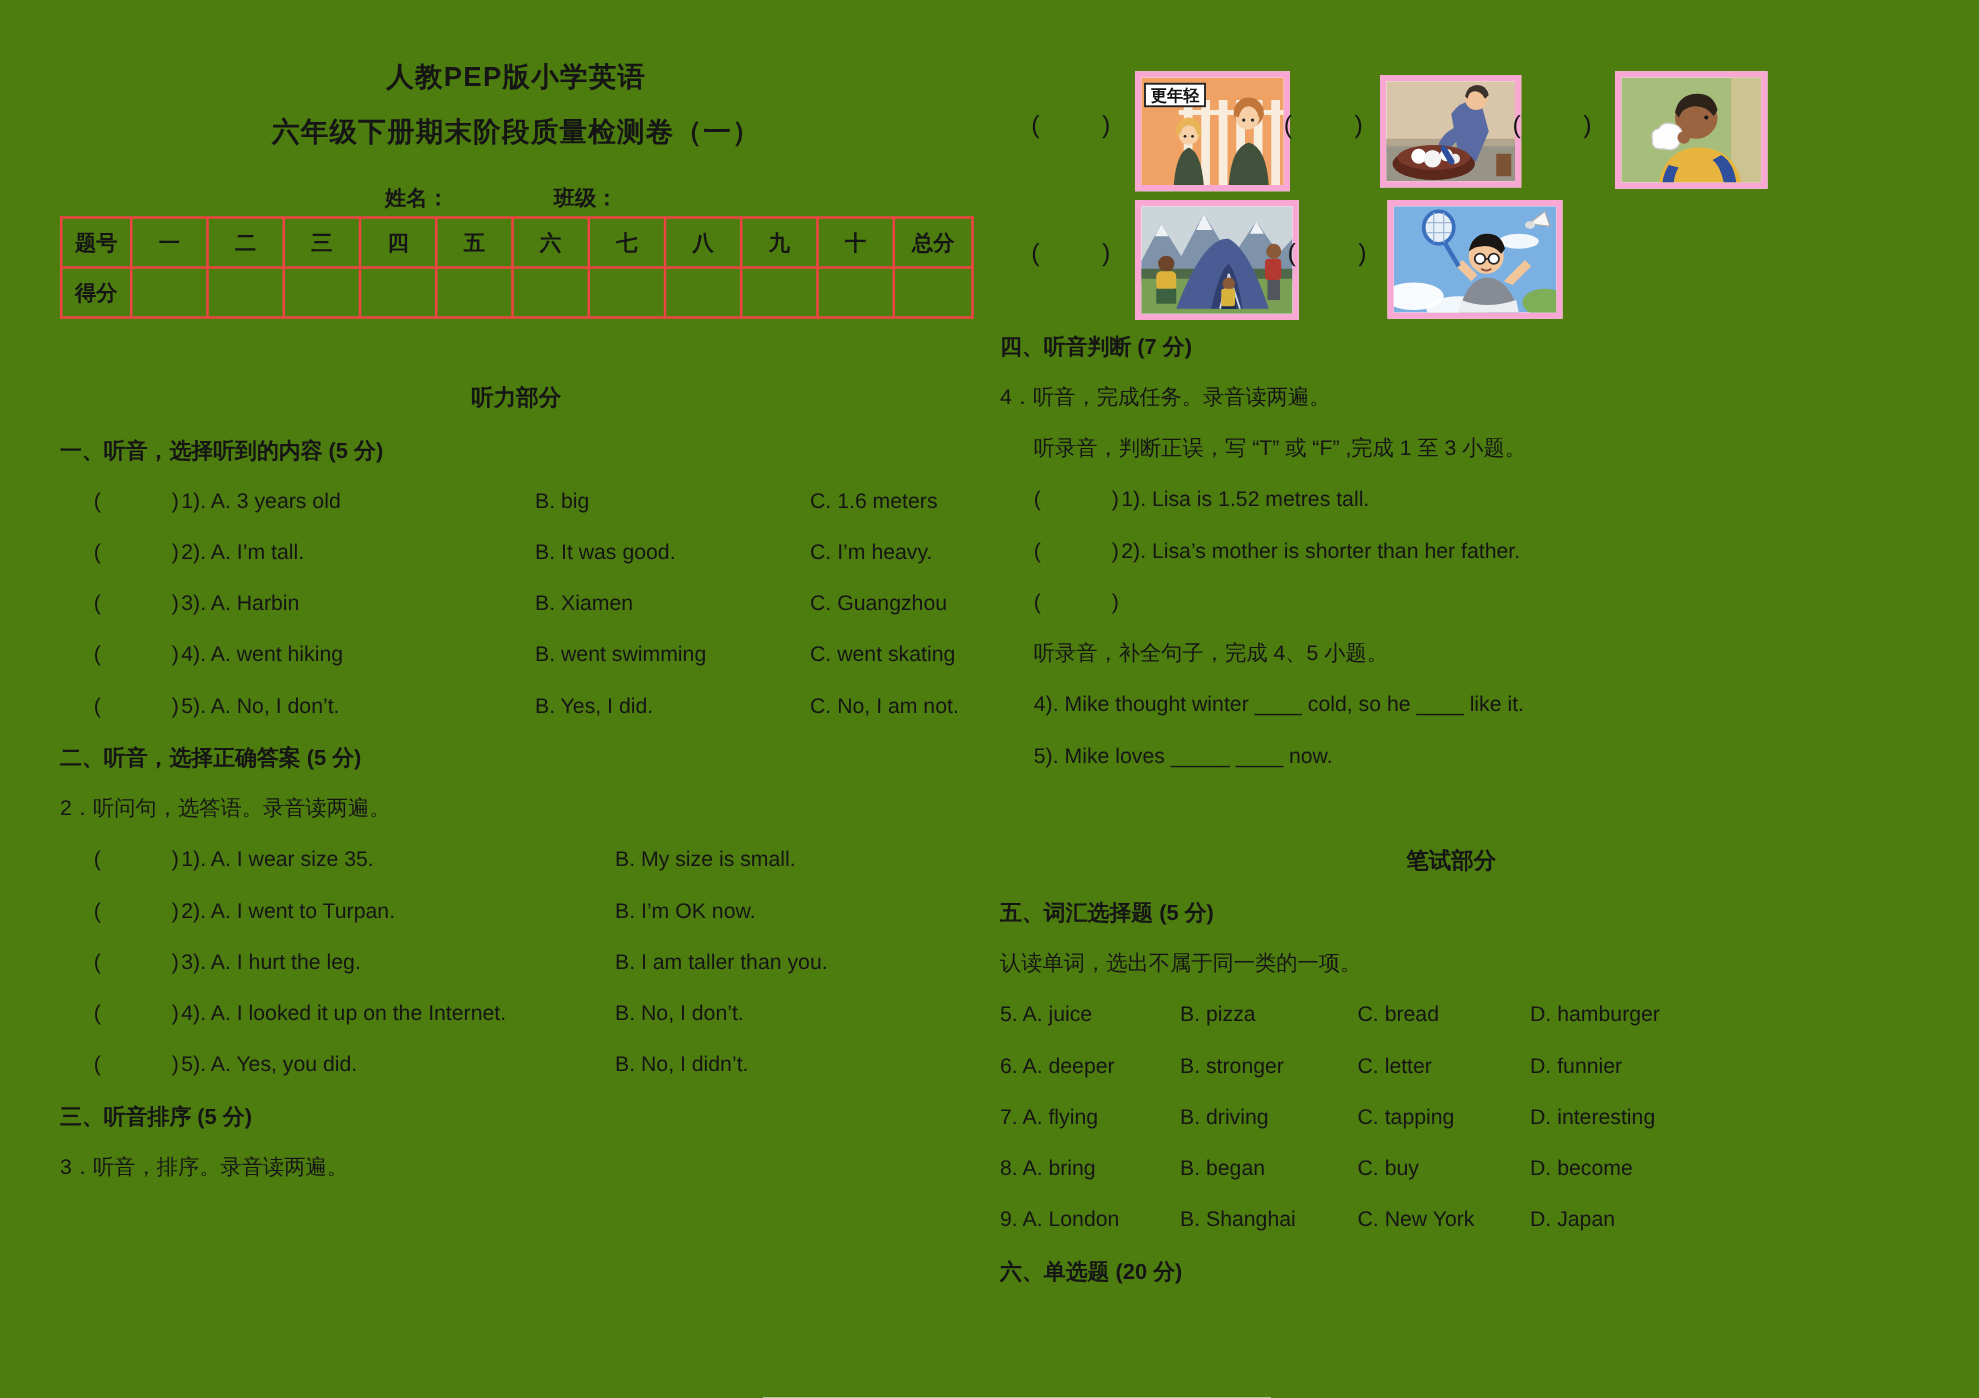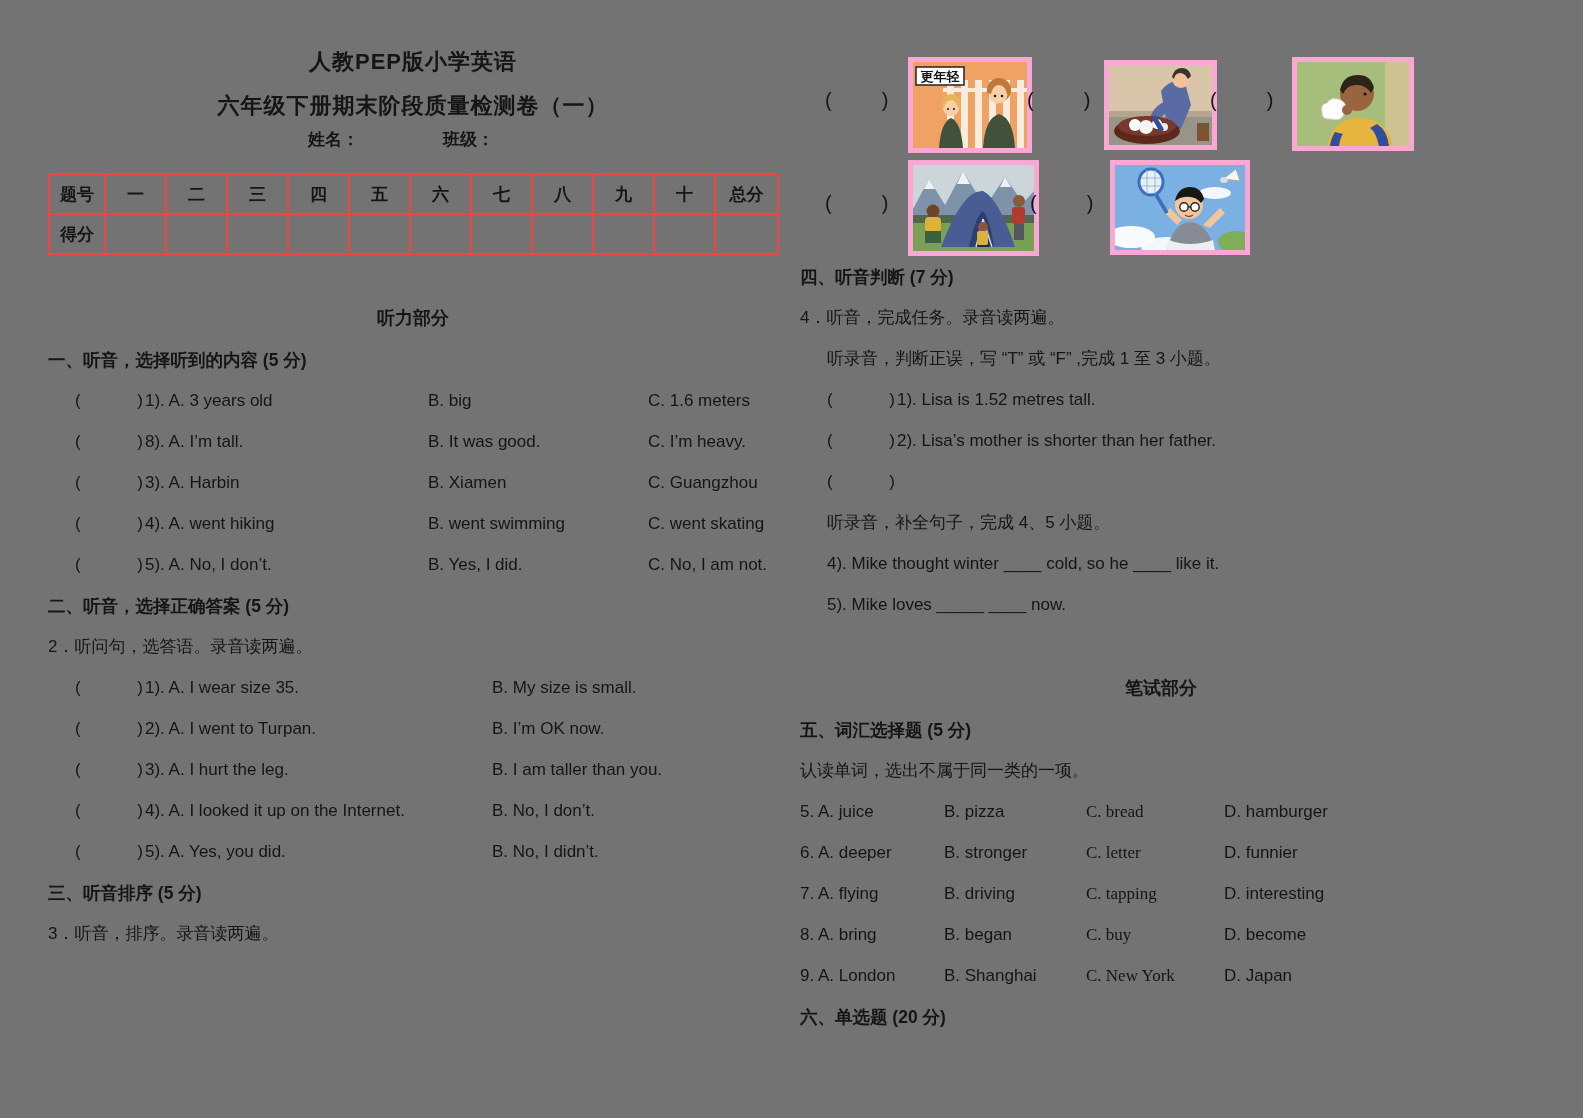--- a/index.html
+++ b/index.html
@@ -1,30 +1,30 @@
 <!DOCTYPE html>
 <html><head>
 <meta charset="utf-8">
 <style>
   * { margin:0; padding:0; box-sizing:border-box; }
   html,body { background:#ffffff; }
   .page {
-    position:relative; width:1583px; height:1118px; background:#737373;
+    position:relative; width:1583px; height:1118px; background:#4d7c0f;
     font-family:"Liberation Sans", sans-serif; color:#151515; overflow:hidden;
   }
   .col { position:absolute; top:40px; }
   .col.left  { left:48px;  width:730px; }
   .col.right { left:800px; width:722px; }
 
   .doc-title, .doc-subtitle {
     height:44px; display:flex; align-items:center; justify-content:center;
     font-size:22px; font-weight:bold; letter-spacing:1px;
   }
   .name-line {
-    height:42px; display:flex; align-items:flex-start;
+    height:42px; display:flex; align-items:flex-end;
     padding-left:260px; gap:84px; font-size:17px; font-weight:bold;
   }
 
   table.score-table { border-collapse:collapse; margin-top:3px; table-layout:fixed; width:729px; }
   table.score-table td {
     border:2px solid #ef4444; height:40px; text-align:center; vertical-align:middle;
     font-size:17px; font-weight:bold;
   }
 
   .part-title {
@@ -34,21 +34,21 @@
   .line { height:41px; display:flex; align-items:center; font-size:17px; }
   .heading { font-weight:bold; font-size:17.5px; }
   .ind { padding-left:27px; }
   .bk { white-space:pre; width:70px; flex:0 0 auto; }
   .oc1 { width:283px; flex:0 0 auto; }
   .oc1w{ width:347px; flex:0 0 auto; }
   .oc2 { width:220px; flex:0 0 auto; }
   .ocf { flex:1; }
   .wc1 { width:144px; flex:0 0 auto; }
   .wc2 { width:142px; flex:0 0 auto; }
-  .wc3 { width:138px; flex:0 0 auto;font-family:Liberation Serif, serif; }
+  .wc3 { width:138px; flex:0 0 auto; }
 
   .images-block { position:relative; height:206px; }
   .img-bracket {
     position:absolute; height:86px; display:flex; align-items:center;
     font-size:20px; white-space:pre;
   }
   .pic { position:absolute; border:5px solid #f9a8d4; background:#fff; }
   .pic svg { display:block; }
 
   .sec6-heading { margin-bottom:0; }
@@ -120,21 +120,21 @@
     <div class="line heading">一、听音，选择听到的内容 (5 分)</div>
 
     <div class="line ind">
       <span class="bk">(            )</span>
       <span class="oc1">1). A.  3 years old</span>
       <span class="oc2">B.  big</span>
       <span class="ocf">C.  1.6 meters</span>
     </div>
     <div class="line ind">
       <span class="bk">(            )</span>
-      <span class="oc1">8). A.  I’m tall.</span>
+      <span class="oc1">2). A.  I’m tall.</span>
       <span class="oc2">B.  It was good.</span>
       <span class="ocf">C.  I’m heavy.</span>
     </div>
     <div class="line ind">
       <span class="bk">(            )</span>
       <span class="oc1">3). A.  Harbin</span>
       <span class="oc2">B.  Xiamen</span>
       <span class="ocf">C.  Guangzhou</span>
     </div>
     <div class="line ind">

